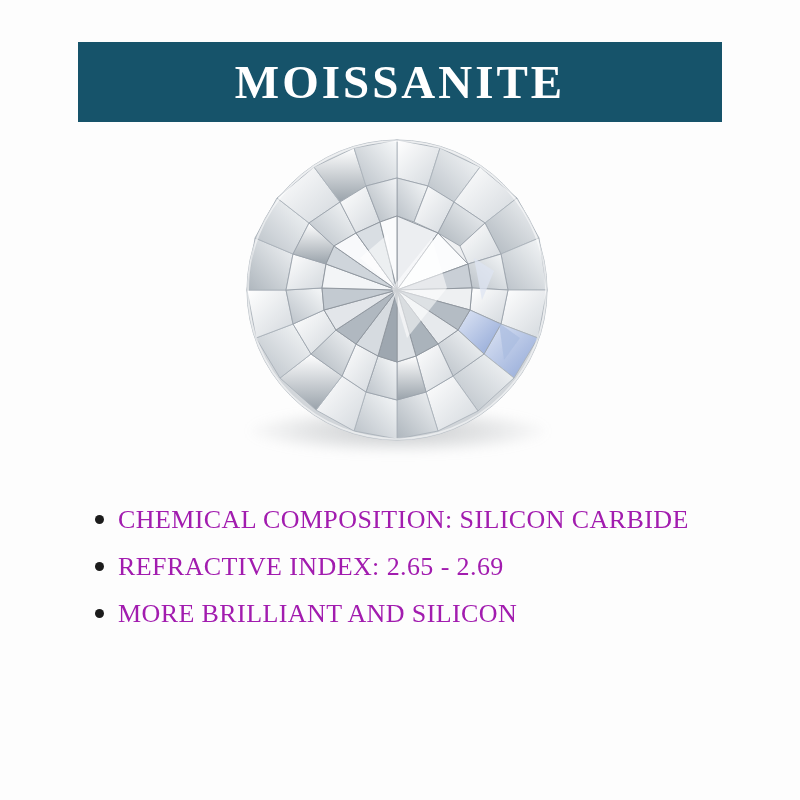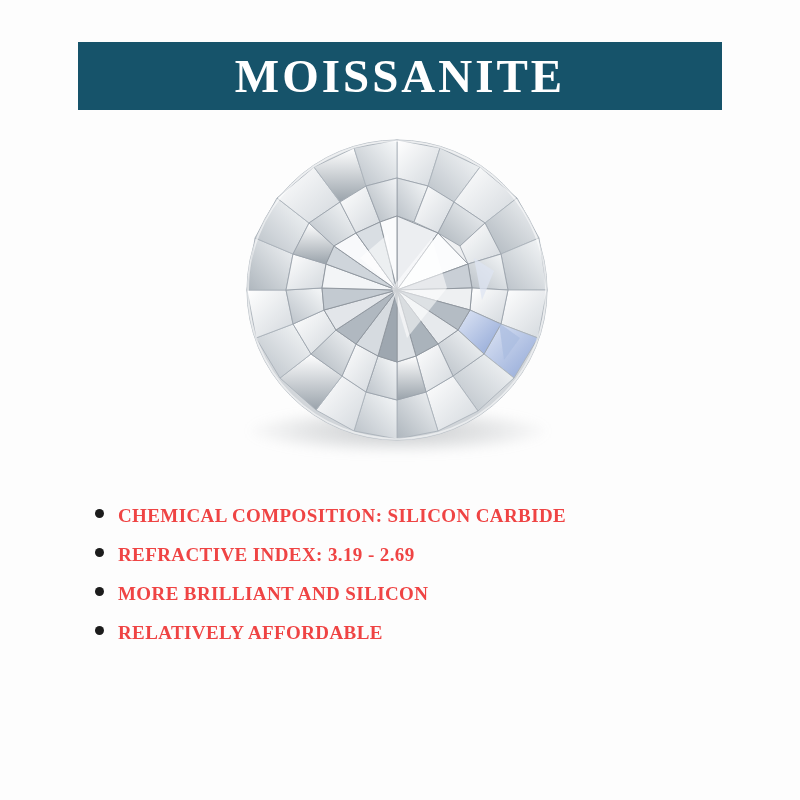--- a/index.html
+++ b/index.html
@@ -18,21 +18,21 @@
     width: 800px;
     height: 800px;
     background: #fdfdfd;
   }
   
   .title-banner {
     position: absolute;
     left: 78px;
     top: 42px;
     width: 644px;
-    height: 68px;
+    height: 80px;
     background: #16536a;
     display: flex;
     align-items: center;
     justify-content: center;
   }
   .title-text {
     color: #ffffff;
     font-family: "Liberation Serif", serif;
     font-weight: bold;
     font-size: 47px;
@@ -84,26 +84,25 @@
     height: 9px;
     border-radius: 50%;
     background: #1c1c1c;
     flex: 0 0 auto;
     margin-right: 14px;
     position: relative;
     top: -4px;
   }
   .bullet-text {
     font-family: "Liberation Serif", serif;
-    font-size: 19px;
-    color: #ef4444;
+    font-size: 26px;
+    color: #a21caf;
     letter-spacing: 0.4px;
     line-height: 1.15;
     white-space: nowrap;
-    font-weight: bold;
   }
 </style>
 </head>
 <body>
 
 <div class="page">
 
   <div class="title-banner">
     <div class="title-text">MOISSANITE</div>
   </div>
@@ -221,28 +220,24 @@
   <div class="bullets">
 
     <div class="bullet-row">
       <span class="bullet-dot"></span>
       <span class="bullet-text">CHEMICAL COMPOSITION: SILICON CARBIDE</span>
     </div>
 
 
     <div class="bullet-row">
       <span class="bullet-dot"></span>
-      <span class="bullet-text">REFRACTIVE INDEX: 3.19 - 2.69</span>
+      <span class="bullet-text">REFRACTIVE INDEX: 2.65 - 2.69</span>
     </div>
 
     <div class="bullet-row">
       <span class="bullet-dot"></span>
       <span class="bullet-text">MORE BRILLIANT AND SILICON</span>
     </div>
 
-    <div class="bullet-row">
-      <span class="bullet-dot"></span>
-      <span class="bullet-text">RELATIVELY AFFORDABLE</span>
-    </div>
 
   </div>
 
 </div>
 
 </body></html>

